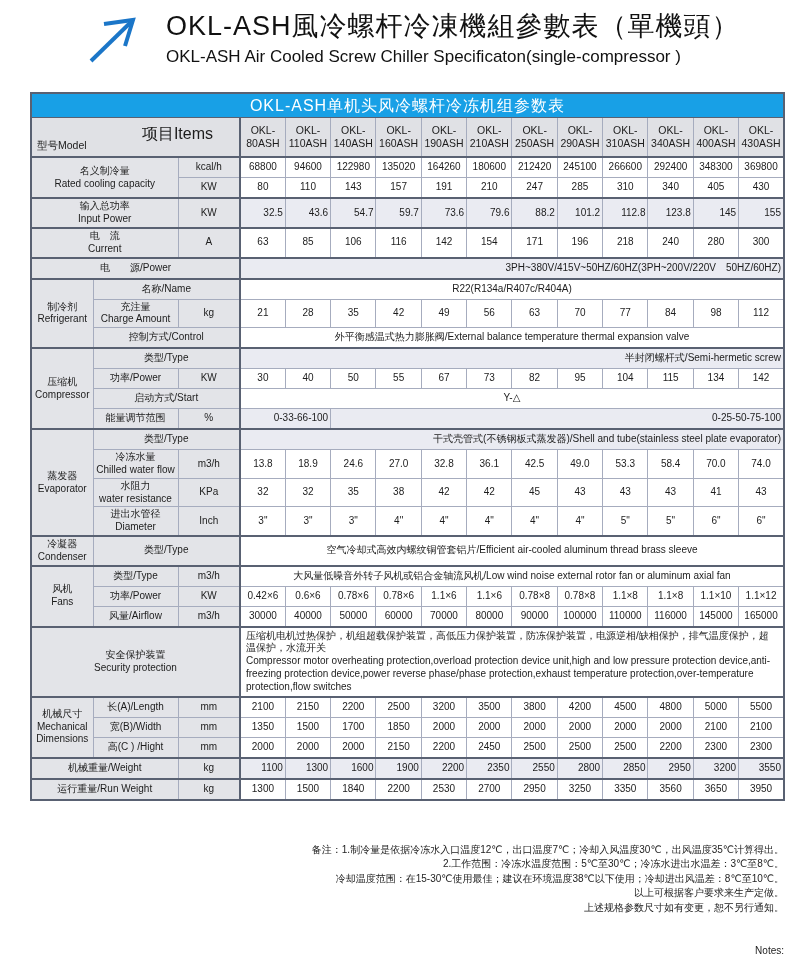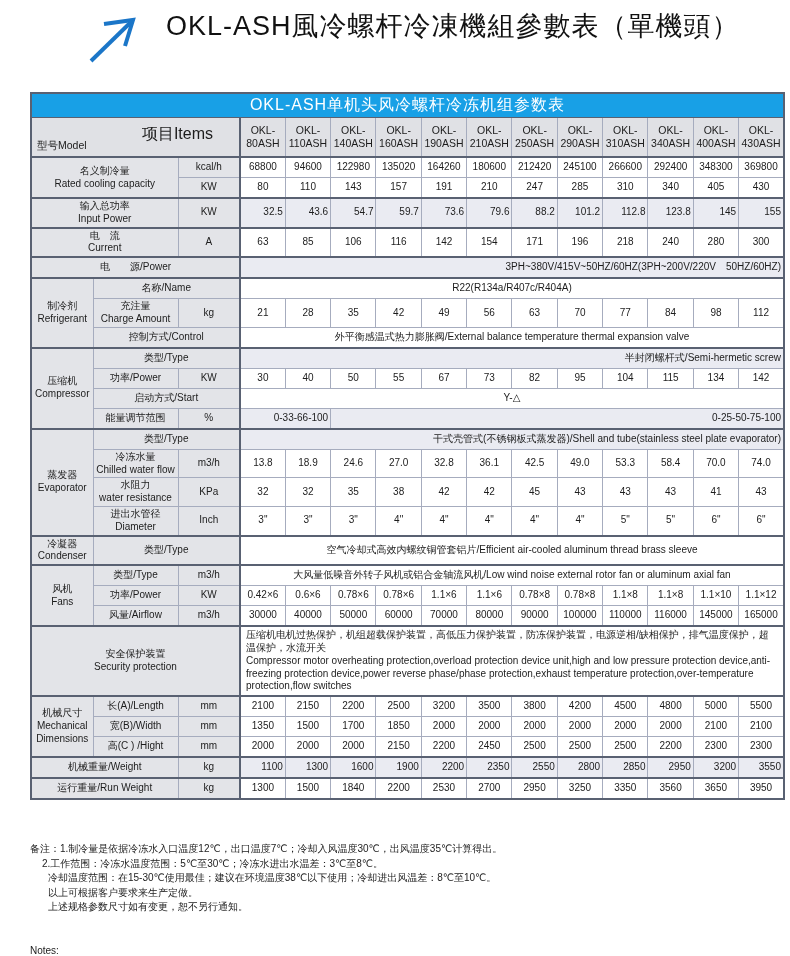--- a/index.html
+++ b/index.html
@@ -27,36 +27,37 @@
   .corner .ci{position:absolute;right:26px;top:6px;font-size:16px;}
   th.group,td.label,td.unit{background:#e3e4e8;}
   td.data{background:#ffffff;height:17px;}
   tr.shaded td.data{background:#eaebf2;text-align:right;}
   td.lsep,th.corner{border-right:2px solid #596172;}
   tr.sec>th,tr.sec>td{border-top:2px solid #596172;}
   td.merged.aleft{text-align:left;padding:2px 5px;}
 
   
   .notes{margin:13px 6px 0 30px;font-size:10px;line-height:1.45;color:#222;white-space:pre-wrap;}
-  .notes .nline{min-height:14px;}
+  .notes .nline{min-height:14px;text-align:right;}
 </style>
 </head>
 <body>
 
 <div class="page">
 
   <div class="doc-header">
     <svg class="logo" viewBox="0 0 56 54" xmlns="http://www.w3.org/2000/svg">
       <g fill="none" stroke="#1b76c8" stroke-width="4">
         <path d="M5 49 L45 10"></path>
         <path d="M18 12 L47 8 L39 34"></path>
       </g>
     </svg>
     <div class="titles">
       <div class="title-cn">OKL-ASH風冷螺杆冷凍機組參數表（單機頭）</div>
+      <div class="title-en">OKL-ASH Air Cooled Screw Chiller Specificaton(single-compressor )</div>
     </div>
   </div>
 
   <div class="tablewrap">
     <table>
       <colgroup>
         <col style="width:62px">
           <col style="width:85px">
           <col style="width:62px">
         <col>

